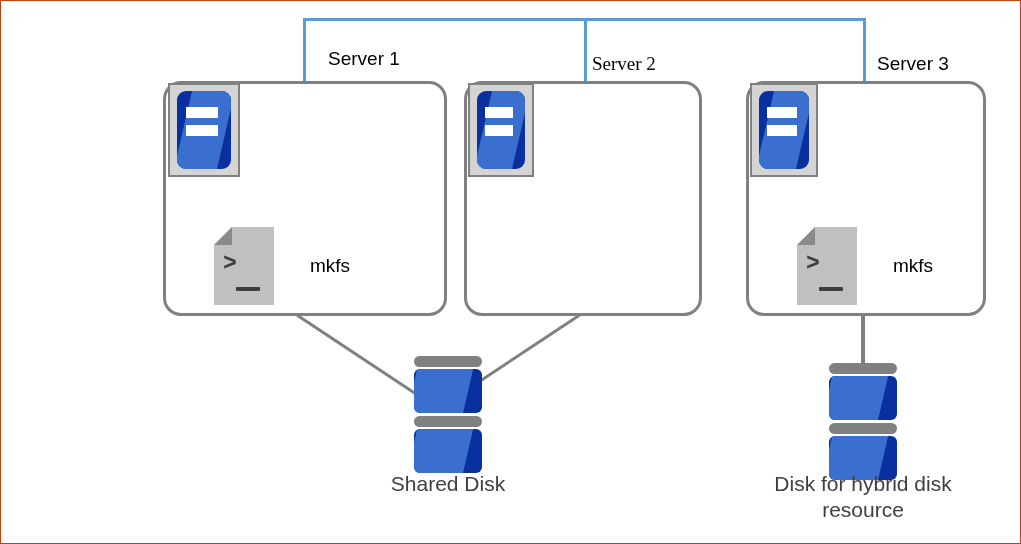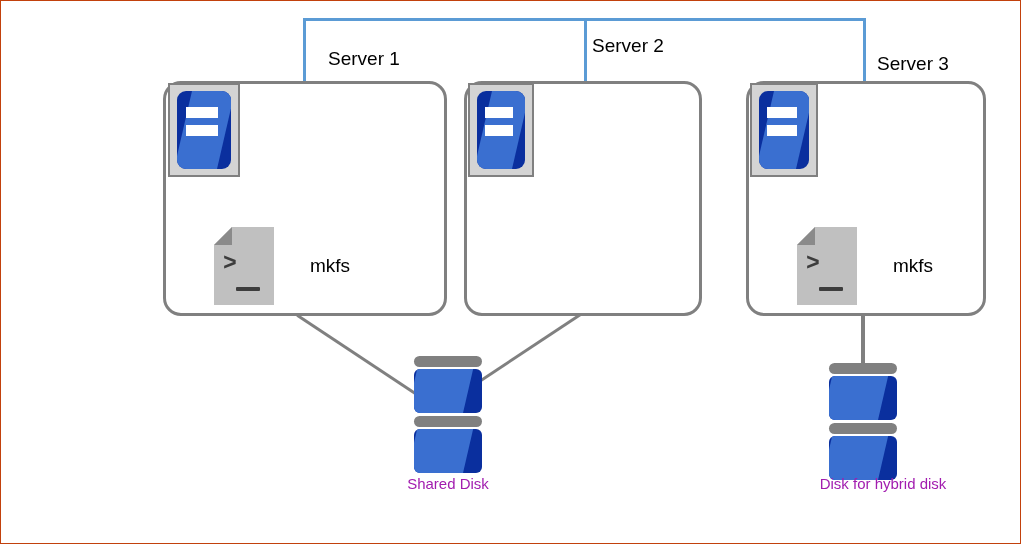--- a/index.html
+++ b/index.html
@@ -157,37 +157,37 @@
     width:82%;height:100%;
     background:#3a6fd0;
     transform:skewX(-13deg);
     transform-origin:bottom left;
   }
 
   
   .disk-caption{
     position:absolute;
     text-align:center;
-    font-size:15px;
-    color:#a21caf;
+    font-size:21px;
+    color:#404040;
     line-height:26px;
   }
 </style>
 </head>
 <body>
 
 <div id="stage">
 
   <div class="bus-h" style="left:302px;top:17px;width:563px;"></div>
   <div class="bus-v" style="left:302px;top:17px;height:63px;"></div>
   <div class="bus-v" style="left:583px;top:17px;height:63px;"></div>
   <div class="bus-v" style="left:862px;top:17px;height:63px;"></div>
 
   <div class="srv-label" style="left:327px;top:48px;">Server 1</div>
-  <div class="srv-label" style="left:591px;top:35px;">Server 2</div>
+  <div class="srv-label" style="left:591px;top:53px;font-family:Liberation Serif, serif;">Server 2</div>
   <div class="srv-label" style="left:876px;top:53px;">Server 3</div>
 
   <div class="conn" style="left:297px;top:313px;width:152px;height:3px;transform:rotate(33.5deg);"></div>
 
   <div class="conn" style="left:583px;top:313px;width:152px;height:3px;transform:rotate(146.5deg);"></div>
 
   <div class="conn" style="left:860px;top:313px;width:4px;height:52px;"></div>
 
   <div class="srv-box" style="left:162px;top:80px;width:284px;height:235px;">
   </div>
@@ -243,17 +243,18 @@
   <div class="disk-caption" style="left:317px;top:470px;width:260px;">
     <div>Shared Disk</div>
   </div>
 
   <div class="disk" style="left:828px;top:362px;width:68px;">
     <div class="disk-pill"></div>
     <div class="disk-plate"></div>
     <div class="disk-pill"></div>
     <div class="disk-plate"></div>
   </div>
-  <div class="disk-caption" style="left:757px;top:470px;width:250px;">
+  <div class="disk-caption" style="left:737px;top:470px;width:250px;">
     <div>Disk for hybrid disk</div>
+    <div>resource</div>
   </div>
 
 </div>
 
 </body></html>

